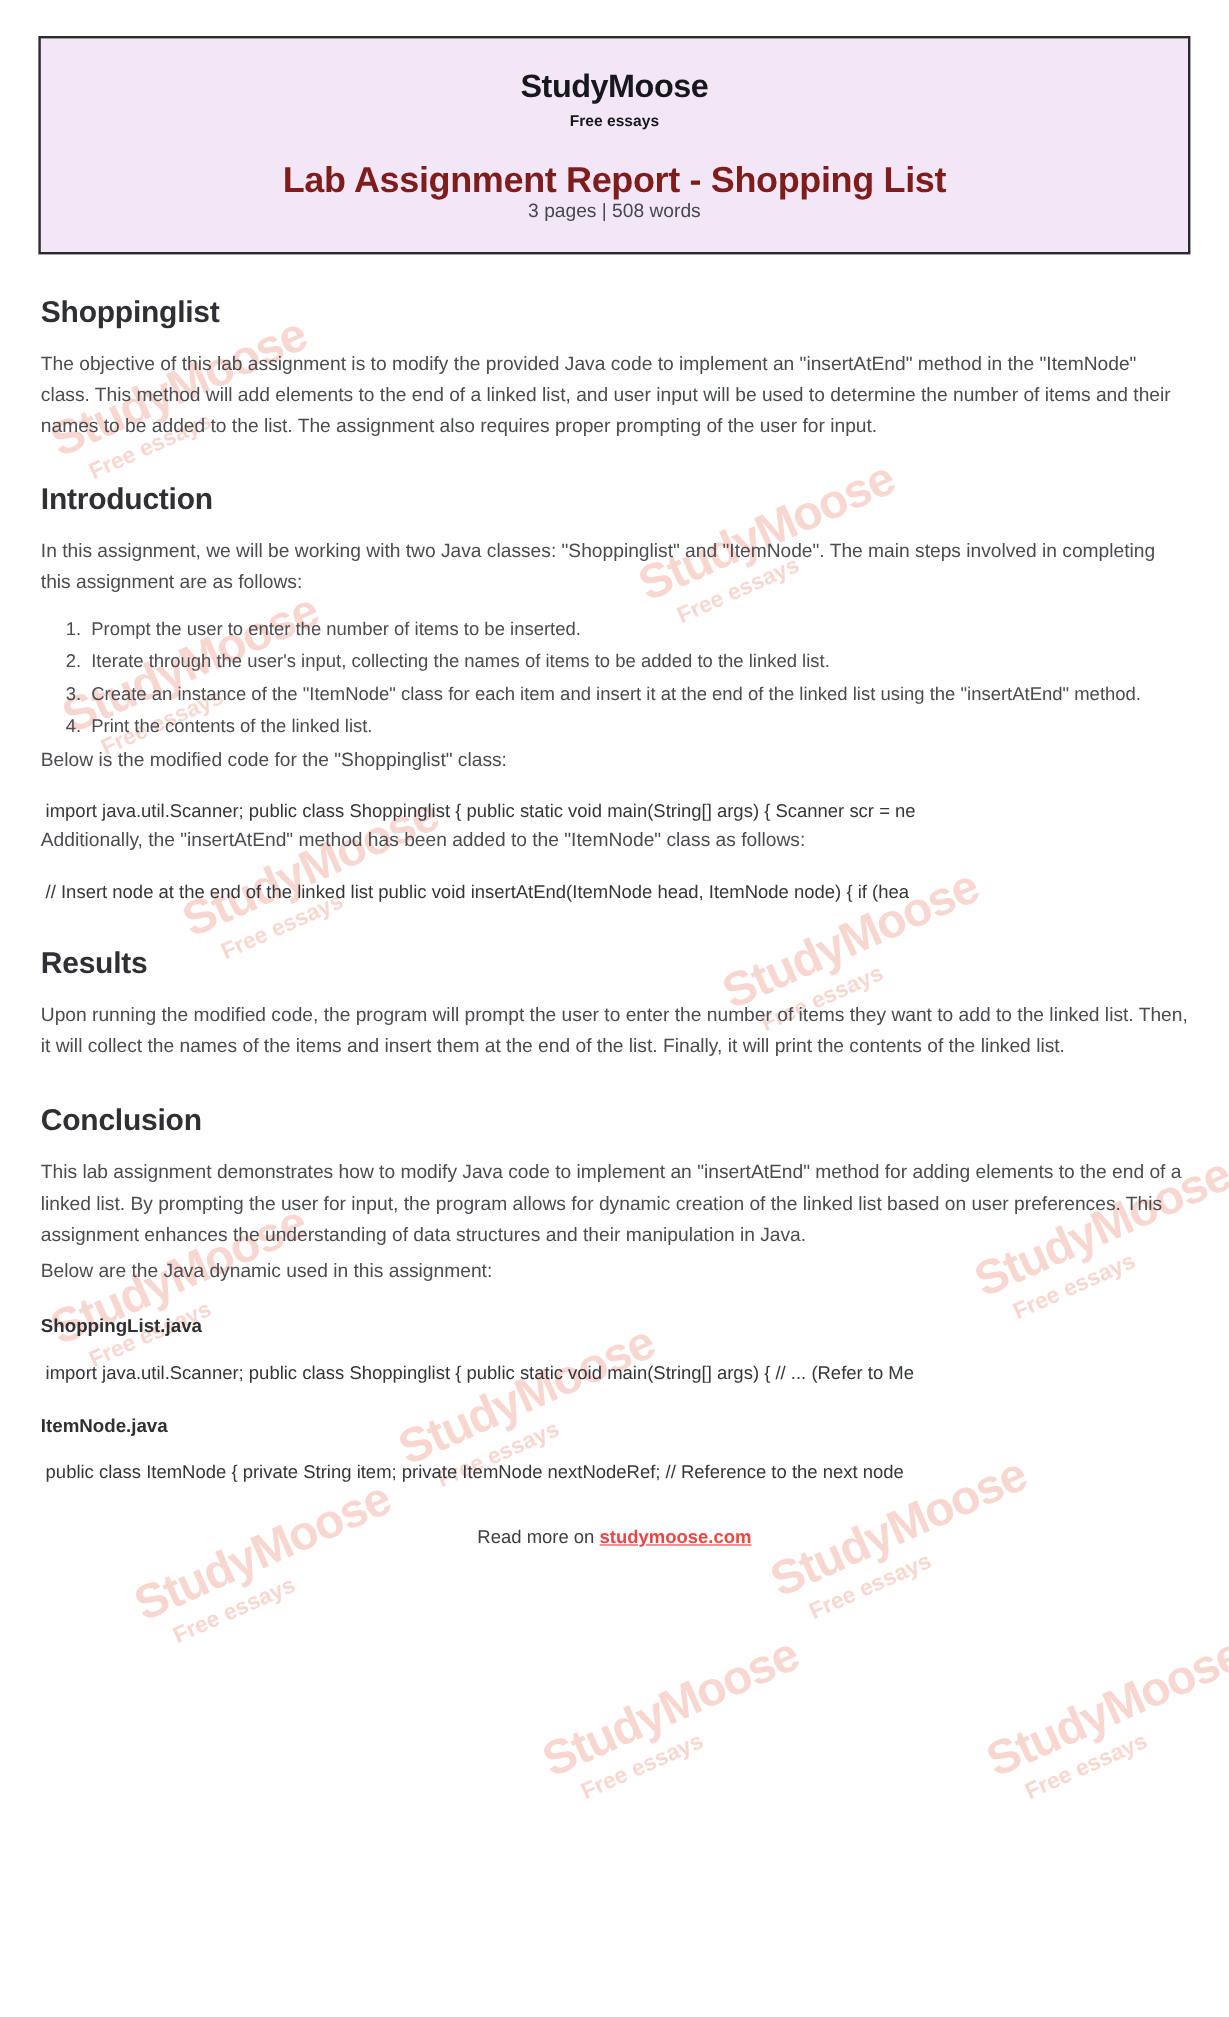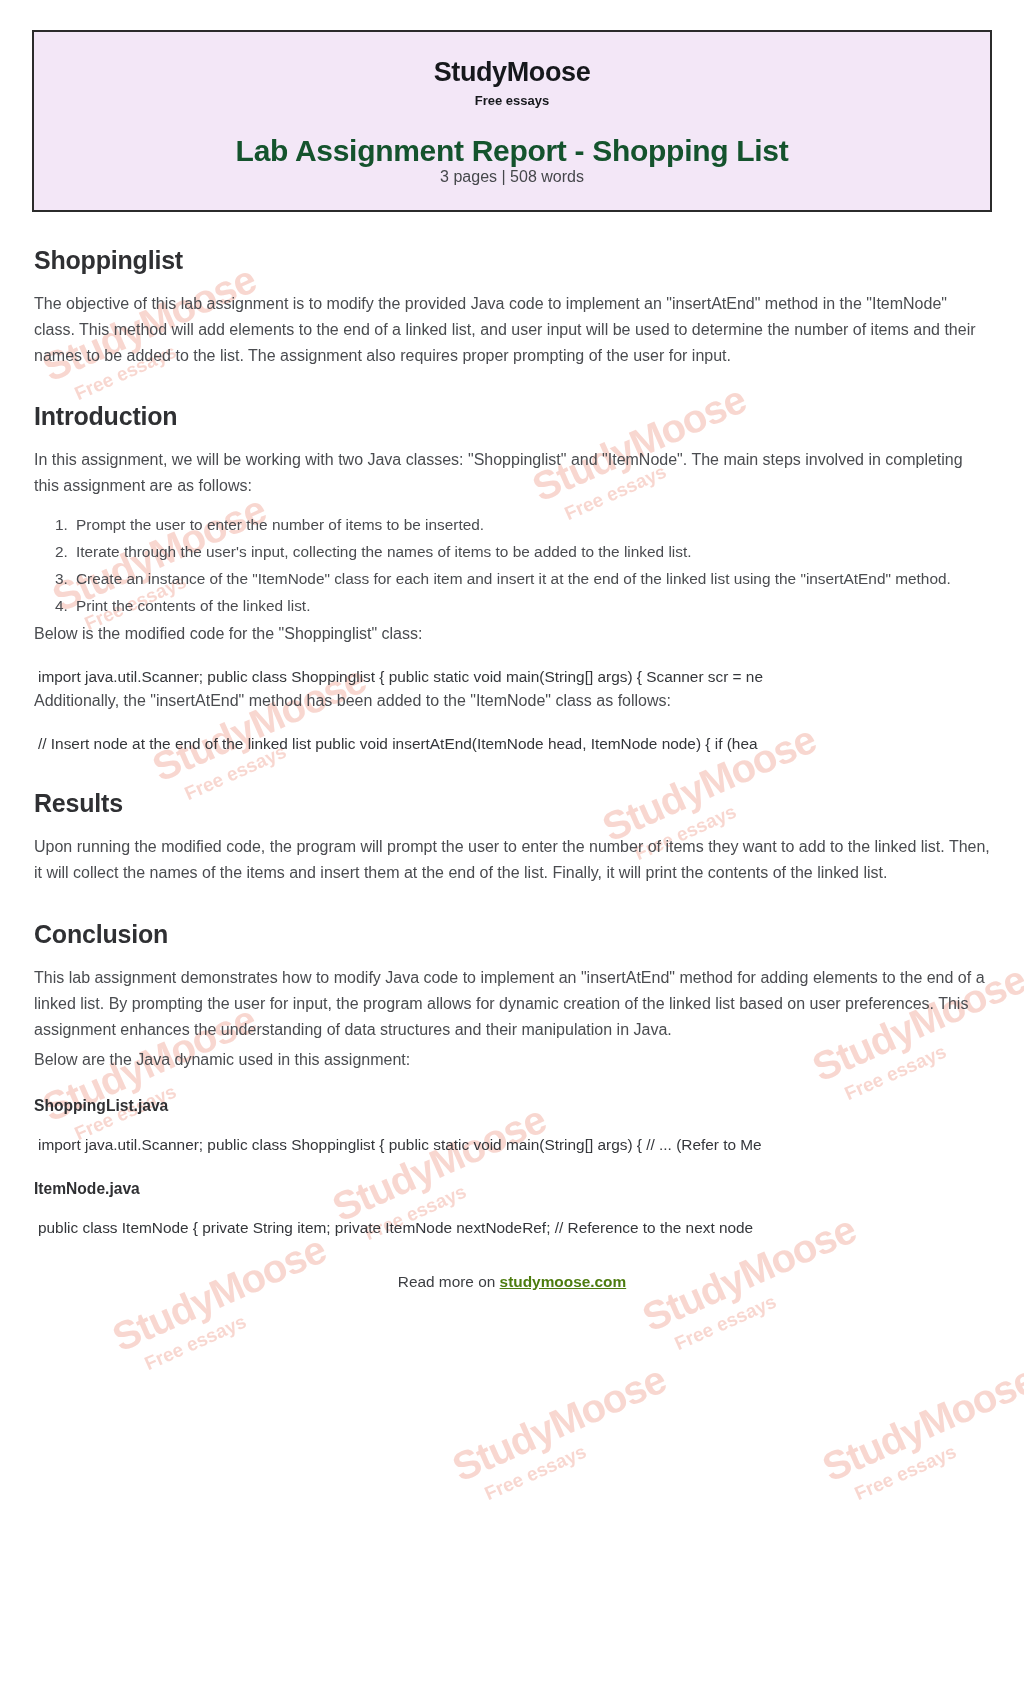--- a/index.html
+++ b/index.html
@@ -60,21 +60,21 @@
   }
   .brand-sub {
     font-size: 13px;
     font-weight: 700;
     color: #16181c;
     margin-top: 5px;
   }
   .doc-title {
     font-size: 30px;
     font-weight: 700;
-    color: #14532d;
+    color: #7f1d1d;
     margin-top: 26px;
     letter-spacing: -0.3px;
   }
   .doc-meta {
     font-size: 16px;
     color: #45474b;
   }
 
   .body-wrap {
     margin: 0 34px;
@@ -121,21 +121,21 @@
   .gap-sm { margin-top: 20px; }
 
   .footer {
     margin-top: 34px;
     text-align: center;
     font-size: 15.4px;
     color: #3c3e42;
     padding-bottom: 22px;
   }
   .footer a {
-    color: #4d7c0f;
+    color: #ef4444;
     font-weight: 700;
     text-decoration: underline;
   }
 </style>
 </head>
 <body>
 
 <div id="watermarks">
   <div class="wm" style="left:40px;  top:300px;  transform:rotate(-24deg);">
     <span class="wm-main">StudyMoose</span>

